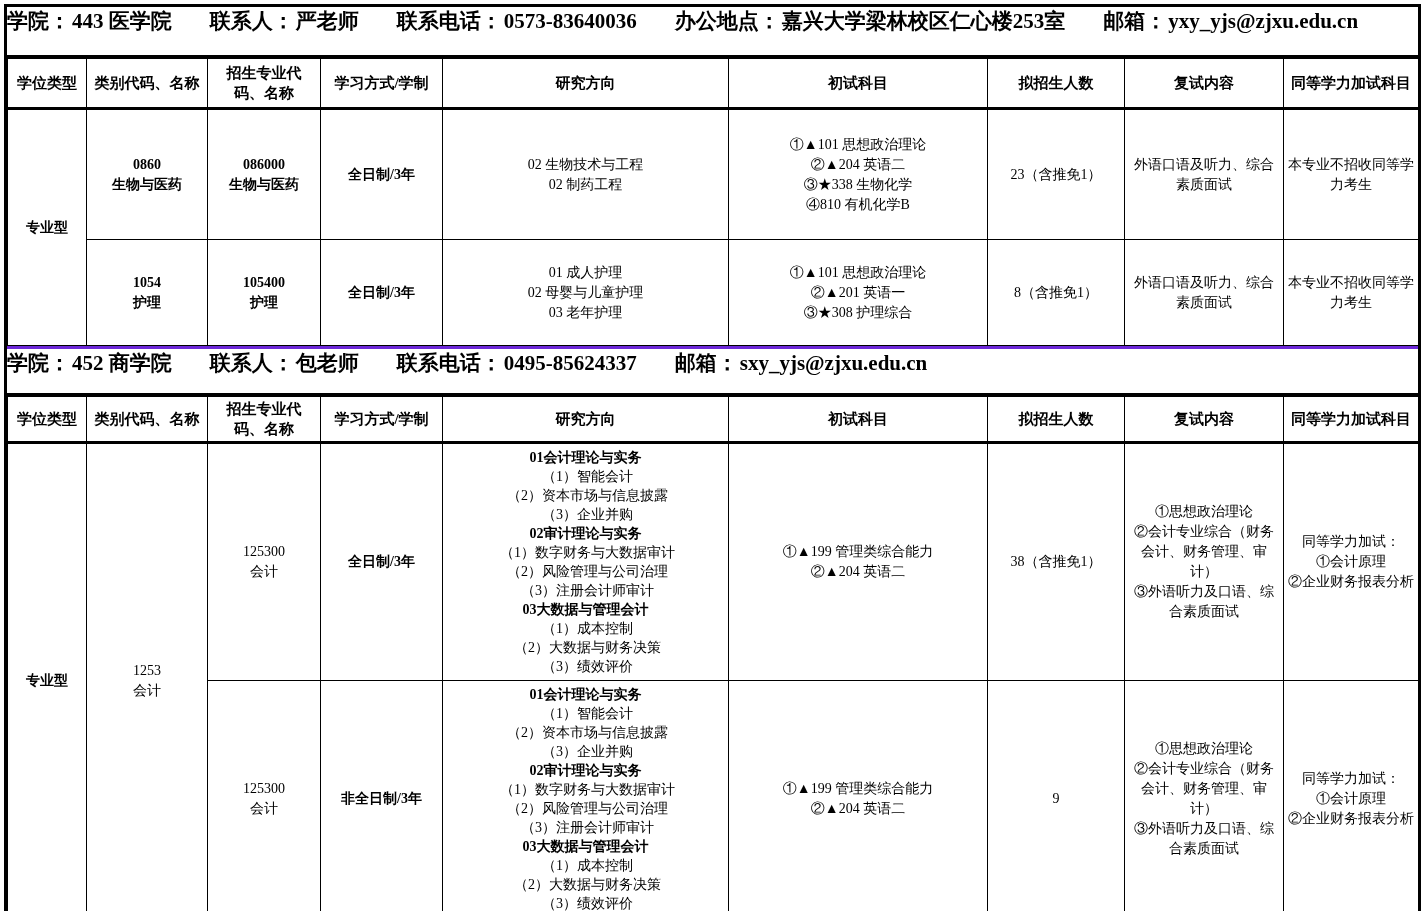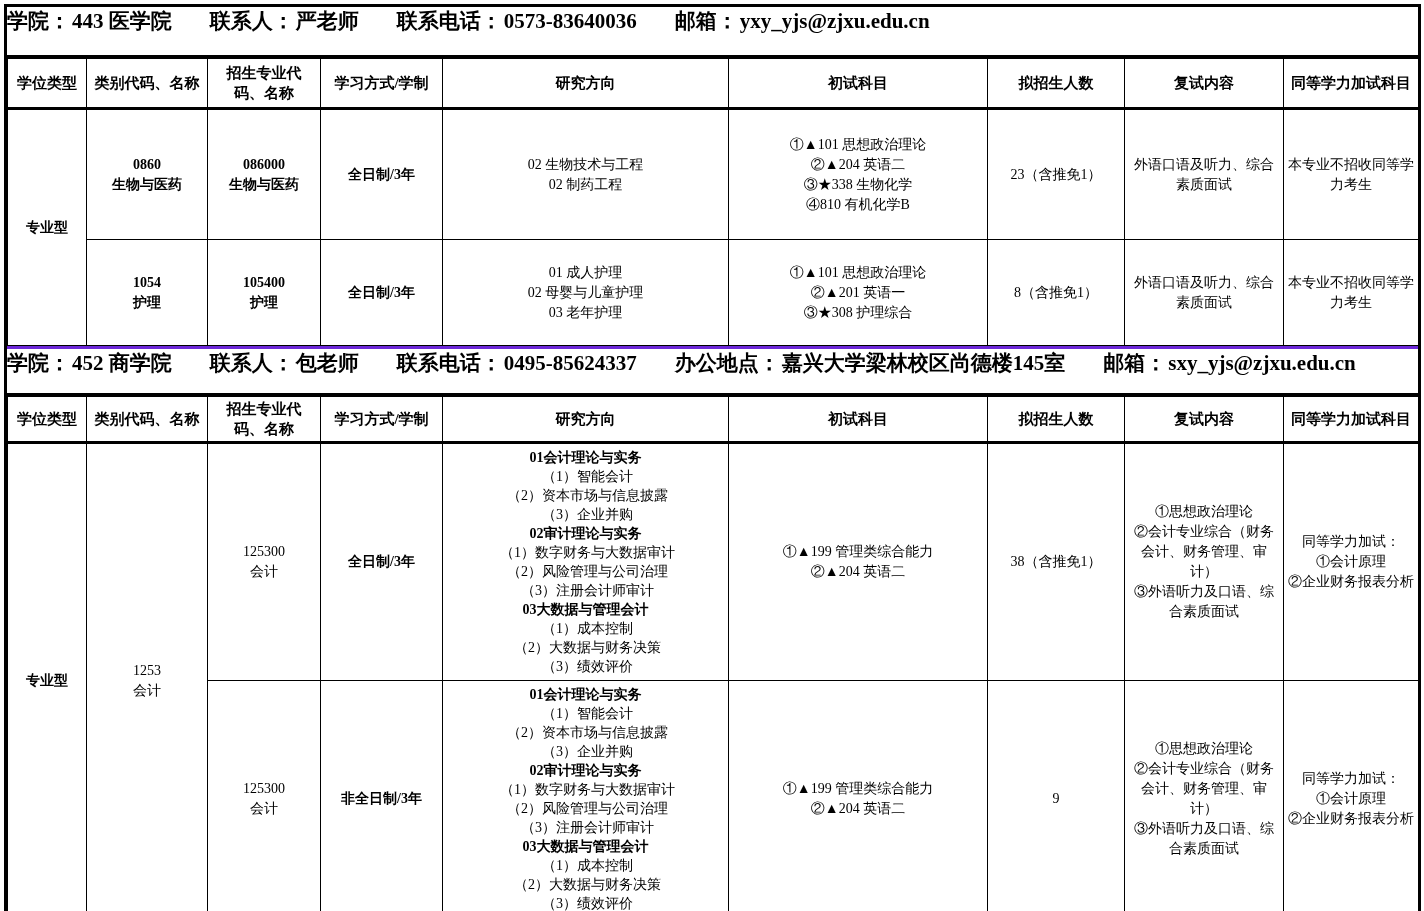--- a/index.html
+++ b/index.html
@@ -30,20 +30,21 @@
 </style>
 </head>
 <body>
 
 <div class="page">
 
   <div class="strip">
     <span class="item"><span class="lbl">学院：</span><span>443 医学院</span></span>
     <span class="item"><span class="lbl">联系人：</span><span>严老师</span></span>
     <span class="item"><span class="lbl">联系电话：</span><span>0573-83640036</span></span>
+    <span class="item"><span class="lbl">办公地点：</span><span>嘉兴大学梁林校区仁心楼253室</span></span>
     <span class="item"><span class="lbl">邮箱：</span><span>yxy_yjs@zjxu.edu.cn</span></span>
   </div>
 
   <table class="grid">
     <colgroup>
       <col style="width:79px">
         <col style="width:121px">
         <col style="width:113px">
       <col style="width:122px">
         <col style="width:286px">
@@ -115,21 +116,20 @@
         <td class="left">外语口语及听力、综合素质面试</td>
         <td class="left">本专业不招收同等学力考生</td>
       </tr>
     </tbody>
   </table>
 
   <div class="strip mid">
     <span class="item"><span class="lbl">学院：</span><span>452 商学院</span></span>
     <span class="item"><span class="lbl">联系人：</span><span>包老师</span></span>
     <span class="item"><span class="lbl">联系电话：</span><span>0495-85624337</span></span>
-    <span class="item"><span class="lbl">办公地点：</span><span>嘉兴大学梁林校区尚德楼145室</span></span>
     <span class="item"><span class="lbl">邮箱：</span><span>sxy_yjs@zjxu.edu.cn</span></span>
   </div>
 
   <table class="grid">
     <colgroup>
       <col style="width:79px">
         <col style="width:121px">
         <col style="width:113px">
       <col style="width:122px">
         <col style="width:286px">

